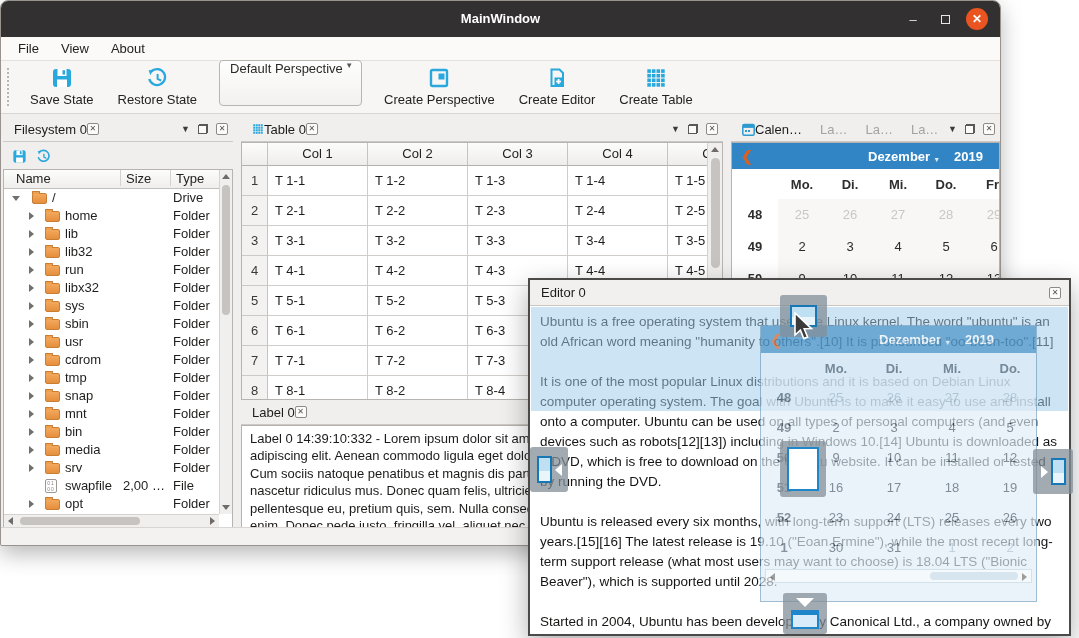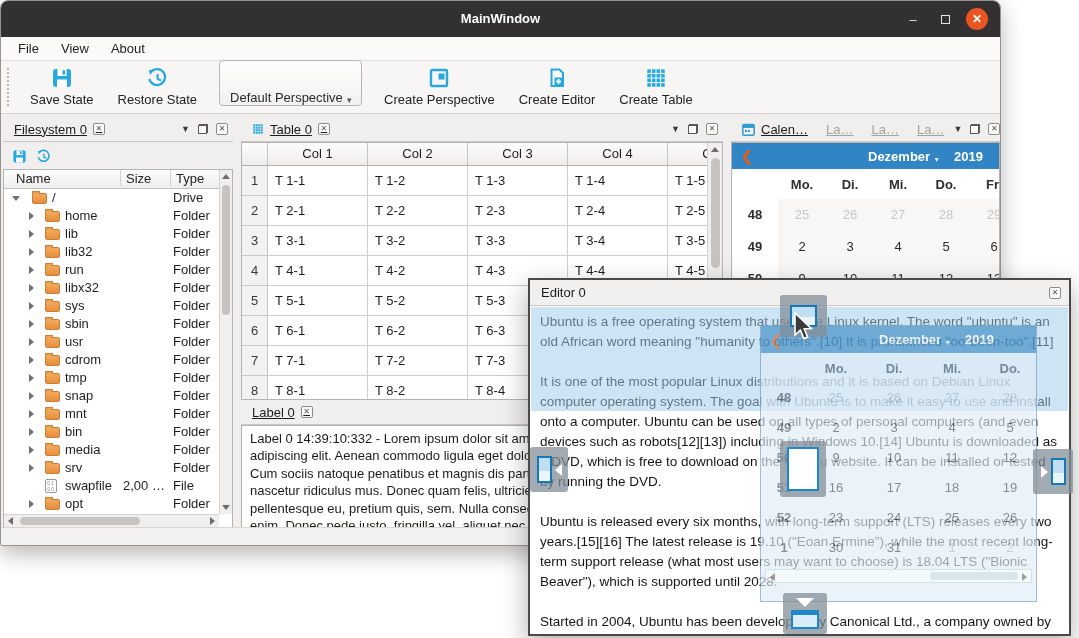--- a/index.html
+++ b/index.html
@@ -26,34 +26,34 @@
   .menu-item { padding:0 11px; height:24px; line-height:24px; color:#232221; }
 
   .toolbar { position:absolute; left:0; top:60px; right:0; height:53px; background:#f7f6f4;
              border-bottom:1px solid #d8d5d2; display:flex; align-items:center; }
   .thandle { width:4px; height:40px; margin:0 8px 0 5px;
              background-image:radial-gradient(#b9b6b2 1px, transparent 1px);
              background-size:4px 4px; }
   .tbtn { display:flex; flex-direction:column; align-items:center; gap:3px; padding:0 12px; }
   .tbtn .tlabel { color:#232221; white-space:nowrap; }
   .combo { height:46px; width:143px; margin:0 10px 8px 10px; border:1px solid #b8b5b1; border-radius:4px;
-           background:linear-gradient(#fefefe,#f2f1ef); display:flex; align-items:flex-end;
+           background:linear-gradient(#fefefe,#f2f1ef); display:flex; align-items:flex-start;
            padding:0 8px 0 10px; }
   .combo .cval { flex:1; color:#2b2a29; }
   .combo .carrow { font-size:8px; color:#5a5856; }
 
   .dockarea { position:absolute; left:0; top:113px; right:0; bottom:18px; background:#f1efed; overflow:hidden; }
   .statusbar { position:absolute; left:0; bottom:0; right:0; height:18px; background:#f3f2f0;
                border-top:1px solid #d8d5d2; border-radius:0 0 2px 2px; }
 
   
   .dock { position:absolute; }
   .tabbar { position:absolute; left:0; top:0; right:0; height:25px; display:flex; align-items:center;
             border-bottom:1px solid #cbc8c5; padding-left:2px; }
-  .dtab { display:flex; align-items:center; gap:6px; padding:0 9px; height:25px; white-space:nowrap;text-decoration:underline; }
+  .dtab { display:flex; align-items:center; padding:0 9px; height:25px; white-space:nowrap; }
   .dtab.active { color:#1d1c1b; }
   .dtab.inactive { color:#a5a29e; }
   .dockbtns { margin-left:auto; display:flex; align-items:center; gap:8px; padding-right:5px; }
   .menu-arrow { font-size:9px; color:#3c3a38; line-height:9px; }
   .flicon { position:relative; width:10px; height:10px; }
   .flicon::before { content:''; position:absolute; right:0; top:0; width:7px; height:7px; border:1px solid #5a5754; background:#fbfaf9; }
   .flicon::after  { content:''; position:absolute; left:0; bottom:0; width:7px; height:7px; border:1px solid #5a5754; background:#fbfaf9; }
   .xicon { width:12px; height:12px; border:1px solid #8d8a86; border-radius:2px; background:#fcfbfa;
            color:#55524e; font-size:8px; line-height:10px; text-align:center; display:inline-block; }
 

